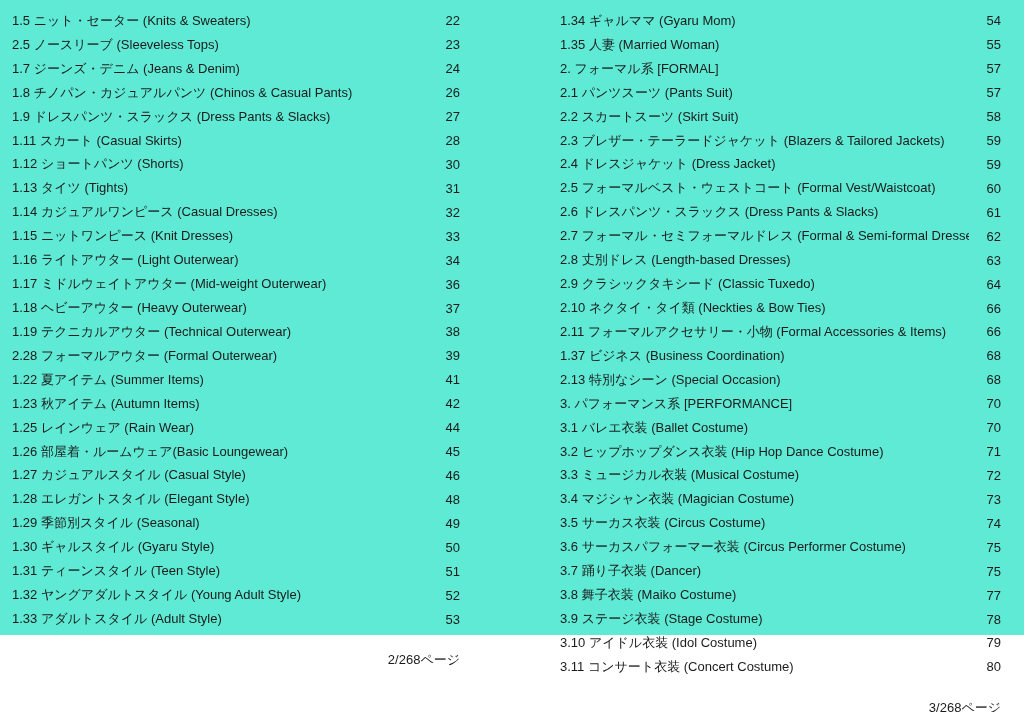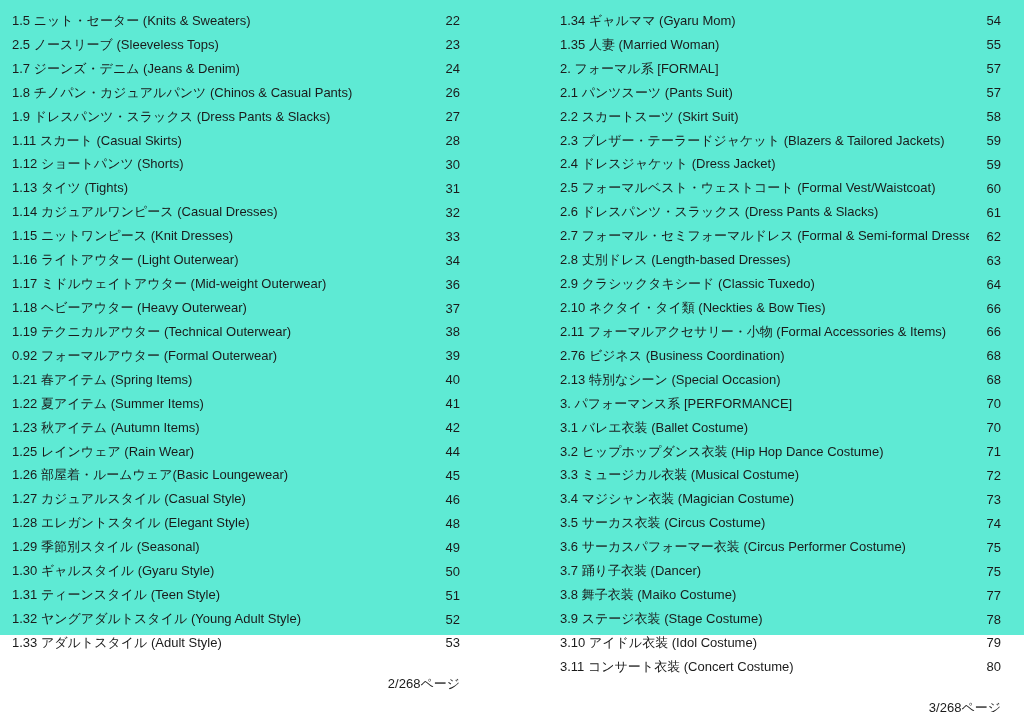--- a/index.html
+++ b/index.html
@@ -110,26 +110,22 @@
         </div>
         <div class="toc-row">
           <span class="toc-title">1.18 ヘビーアウター (Heavy Outerwear)</span>
           <span class="toc-page">37</span>
         </div>
         <div class="toc-row">
           <span class="toc-title">1.19 テクニカルアウター (Technical Outerwear)</span>
           <span class="toc-page">38</span>
         </div>
         <div class="toc-row">
-          <span class="toc-title">0.92 フォーマルアウター (Formal Outerwear)</span>
+          <span class="toc-title">2.28 フォーマルアウター (Formal Outerwear)</span>
           <span class="toc-page">39</span>
-        </div>
-        <div class="toc-row">
-          <span class="toc-title">1.21 春アイテム (Spring Items)</span>
-          <span class="toc-page">40</span>
         </div>
         <div class="toc-row">
           <span class="toc-title">1.22 夏アイテム (Summer Items)</span>
           <span class="toc-page">41</span>
         </div>
         <div class="toc-row">
           <span class="toc-title">1.23 秋アイテム (Autumn Items)</span>
           <span class="toc-page">42</span>
         </div>
         <div class="toc-row">
@@ -224,21 +220,21 @@
         </div>
         <div class="toc-row">
           <span class="toc-title">2.10 ネクタイ・タイ類 (Neckties &amp; Bow Ties)</span>
           <span class="toc-page">66</span>
         </div>
         <div class="toc-row">
           <span class="toc-title">2.11 フォーマルアクセサリー・小物 (Formal Accessories &amp; Items)</span>
           <span class="toc-page">66</span>
         </div>
         <div class="toc-row">
-          <span class="toc-title">2.76 ビジネス (Business Coordination)</span>
+          <span class="toc-title">1.37 ビジネス (Business Coordination)</span>
           <span class="toc-page">68</span>
         </div>
         <div class="toc-row">
           <span class="toc-title">2.13 特別なシーン (Special Occasion)</span>
           <span class="toc-page">68</span>
         </div>
         <div class="toc-row">
           <span class="toc-title">3. パフォーマンス系 [PERFORMANCE]</span>
           <span class="toc-page">70</span>
         </div>

